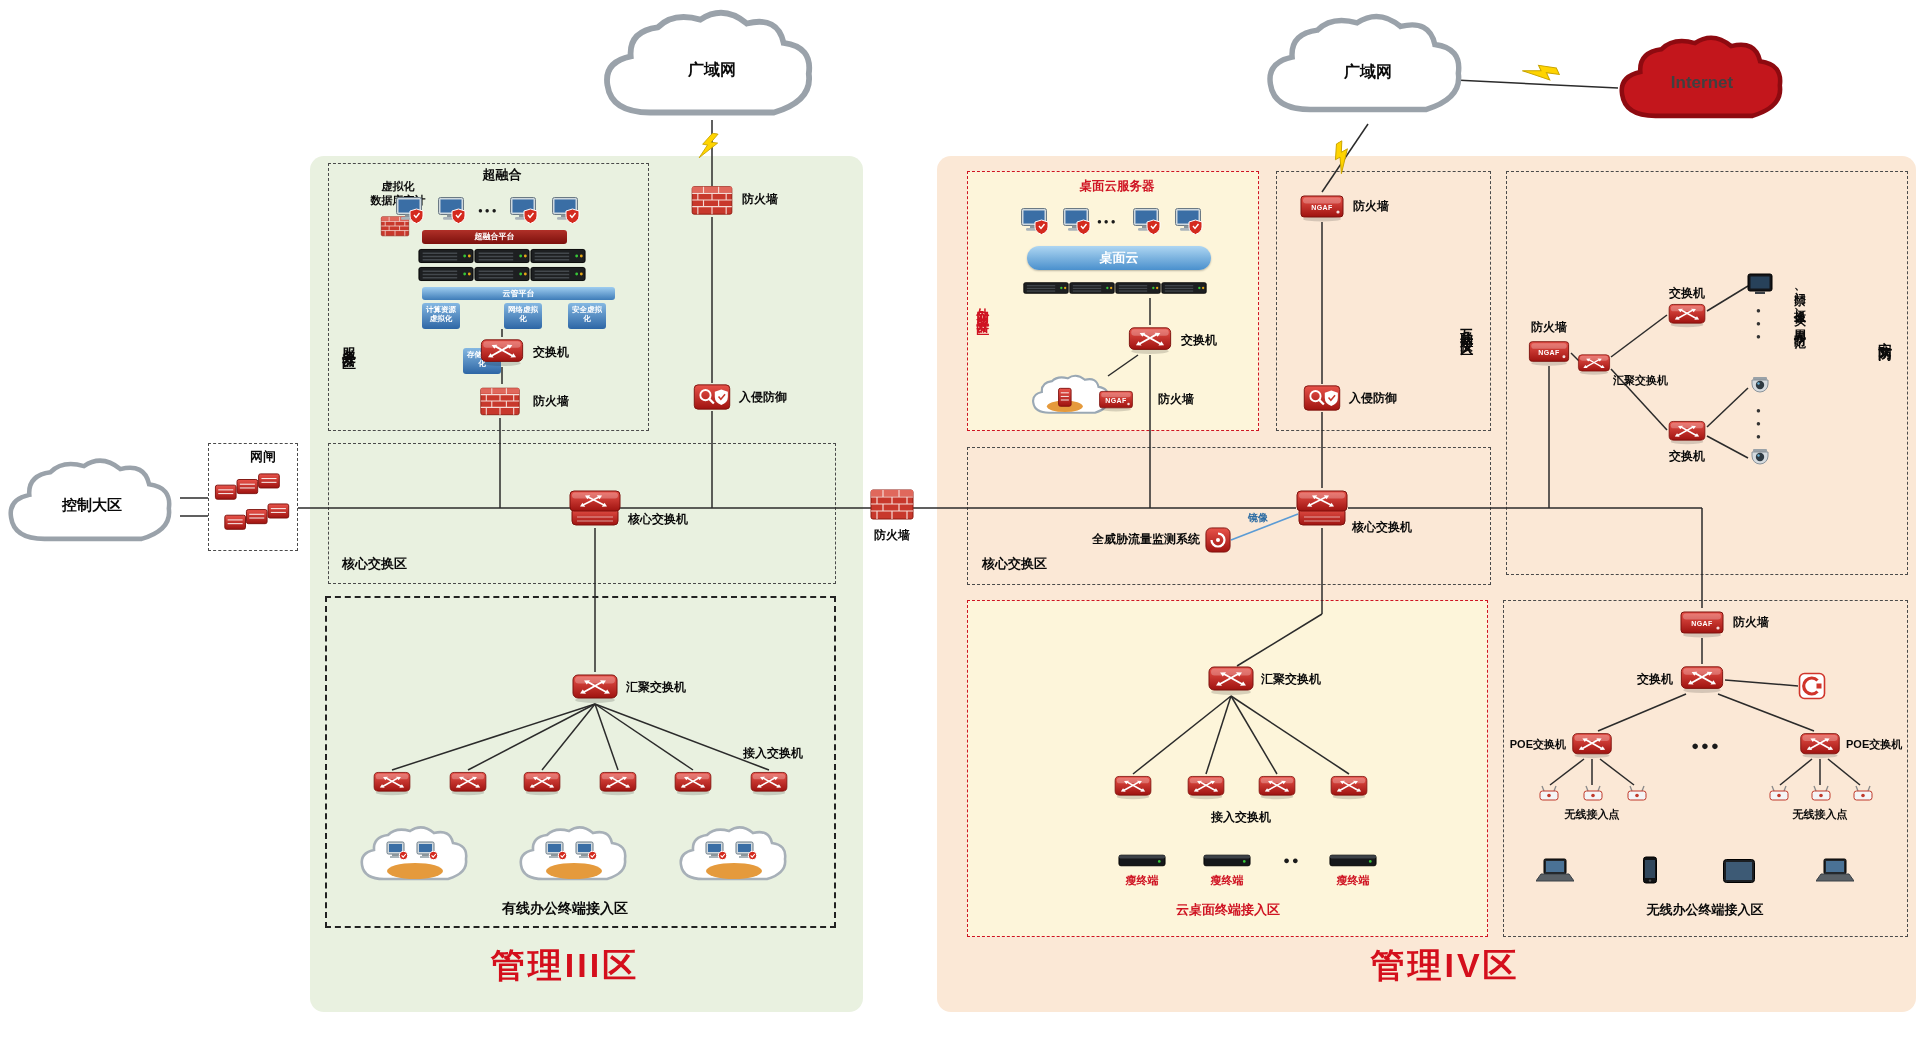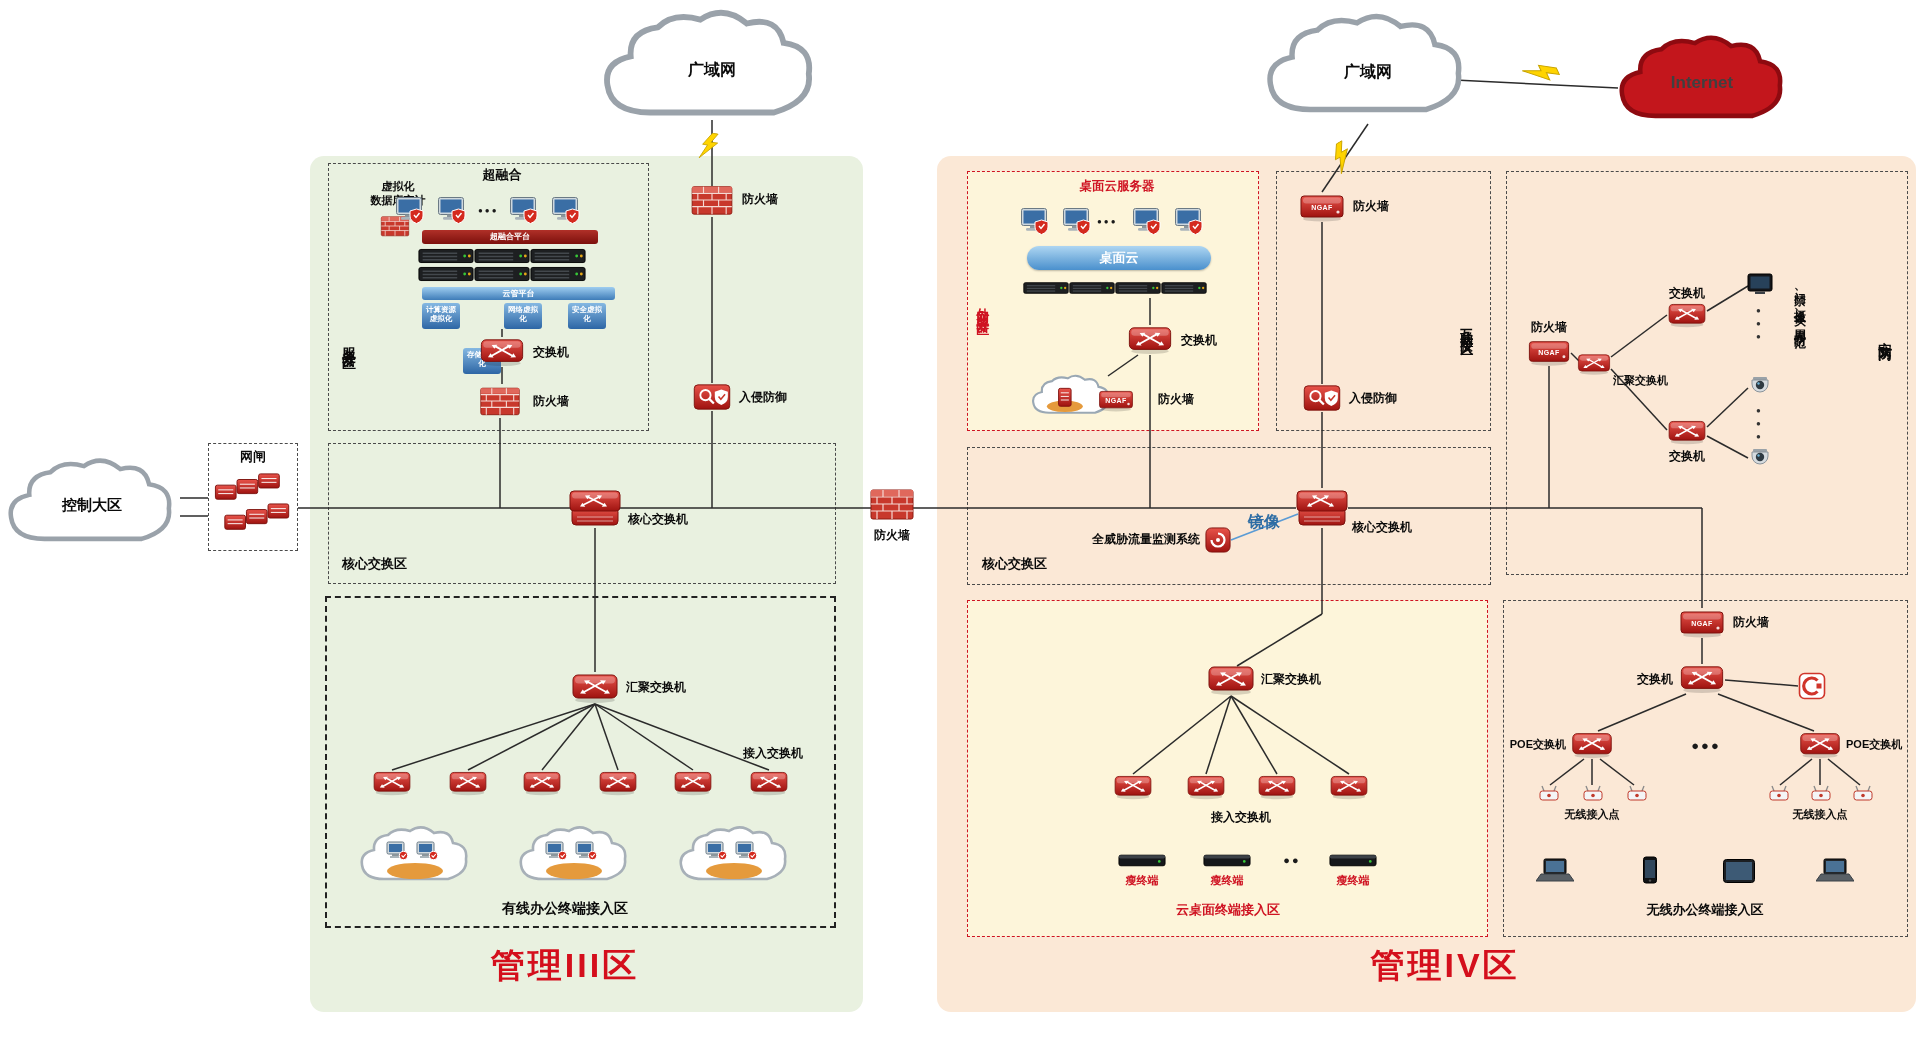--- a/index.html
+++ b/index.html
@@ -11,21 +11,21 @@
   .box { position:absolute; border:1.6px dashed #4a4a4a; }
   .box-red { border:1.8px dashed #cf1322; }
   .box-thick { border:2.2px dashed #222; }
   .lbl { position:absolute; font-size:12px; font-weight:bold; color:#0a0a0a;
     white-space:nowrap; line-height:1.25; }
   .pre { white-space:pre-line; }
   .c { transform:translateX(-50%); text-align:center; }
   .r { text-align:right; }
   .red { color:#cf1322; }
   .white { color:#404040; }
-  .f10 { font-size:16px; } .f11 { font-size:11px; } .f13 { font-size:13px; }
+  .f10 { font-size:10px; } .f11 { font-size:11px; } .f13 { font-size:13px; }
   .f14 { font-size:14px; } .f15 { font-size:15px; } .f16 { font-size:16px; } .f17 { font-size:17px; }
   .vt { writing-mode:vertical-rl; letter-spacing:3px; white-space:normal; }
   .title { font-size:34px; color:#d40f1c; letter-spacing:3px; }
   .banner { position:absolute; color:#fff; font-weight:bold; text-align:center;
     overflow:hidden; white-space:nowrap; }
   .banner-red { background:linear-gradient(#b03028,#7c100c); border-radius:3px;
     font-size:8px; line-height:14px; height:14px; }
   .banner-blue { background:linear-gradient(#9ecdf0,#3e7cb8); border-radius:3px;
     font-size:8px; line-height:13px; height:13px; }
   .banner-cloud { background:linear-gradient(#aed6f2,#4a90cd); border-radius:12px;
@@ -386,21 +386,21 @@
       <use href="#pc"></use>
     </svg>
   <div class="dots" style="left:478px;top:206px;font-size:8px;">●●●</div>
   <svg class="abs" style="left:509px;top:196px" width="30" height="28">
       <use href="#pc"></use>
     </svg>
   <svg class="abs" style="left:551px;top:196px" width="30" height="28">
       <use href="#pc"></use>
     </svg>
 
-  <div class="banner banner-red" style="left:422px;top:230px;width:176px;">超融合平台</div>
+  <div class="banner banner-red" style="left:422px;top:230px;width:145px;">超融合平台</div>
 
   <svg class="abs" style="left:418px;top:248px" width="56" height="16">
       <use href="#srv"></use>
     </svg>
   <svg class="abs" style="left:474px;top:248px" width="56" height="16">
       <use href="#srv"></use>
     </svg>
   <svg class="abs" style="left:530px;top:248px" width="56" height="16">
       <use href="#srv"></use>
     </svg>
@@ -439,21 +439,21 @@
       <use href="#ips"></use>
     </svg>
   <div class="lbl" style="left:739px;top:390px;">入侵防御</div>
 
   <svg class="abs" style="left:569px;top:488px" width="52" height="40">
       <use href="#sw2"></use>
     </svg>
   <div class="lbl" style="left:628px;top:512px;">核心交换机</div>
   <div class="lbl f13" style="left:342px;top:556px;">核心交换区</div>
 
-  <div class="lbl c f13" style="left:253px;top:449px;">网闸</div>
+  <div class="lbl c f13" style="left:263px;top:449px;">网闸</div>
   <svg class="abs" style="left:213px;top:472px" width="80" height="62">
       <use href="#gk"></use>
     </svg>
 
   <svg class="abs" style="left:571px;top:672px" width="48" height="32">
       <use href="#sw"></use>
     </svg>
   <div class="lbl" style="left:626px;top:680px;">汇聚交换机</div>
 
   <svg class="abs" style="left:372px;top:770px" width="40" height="26">

